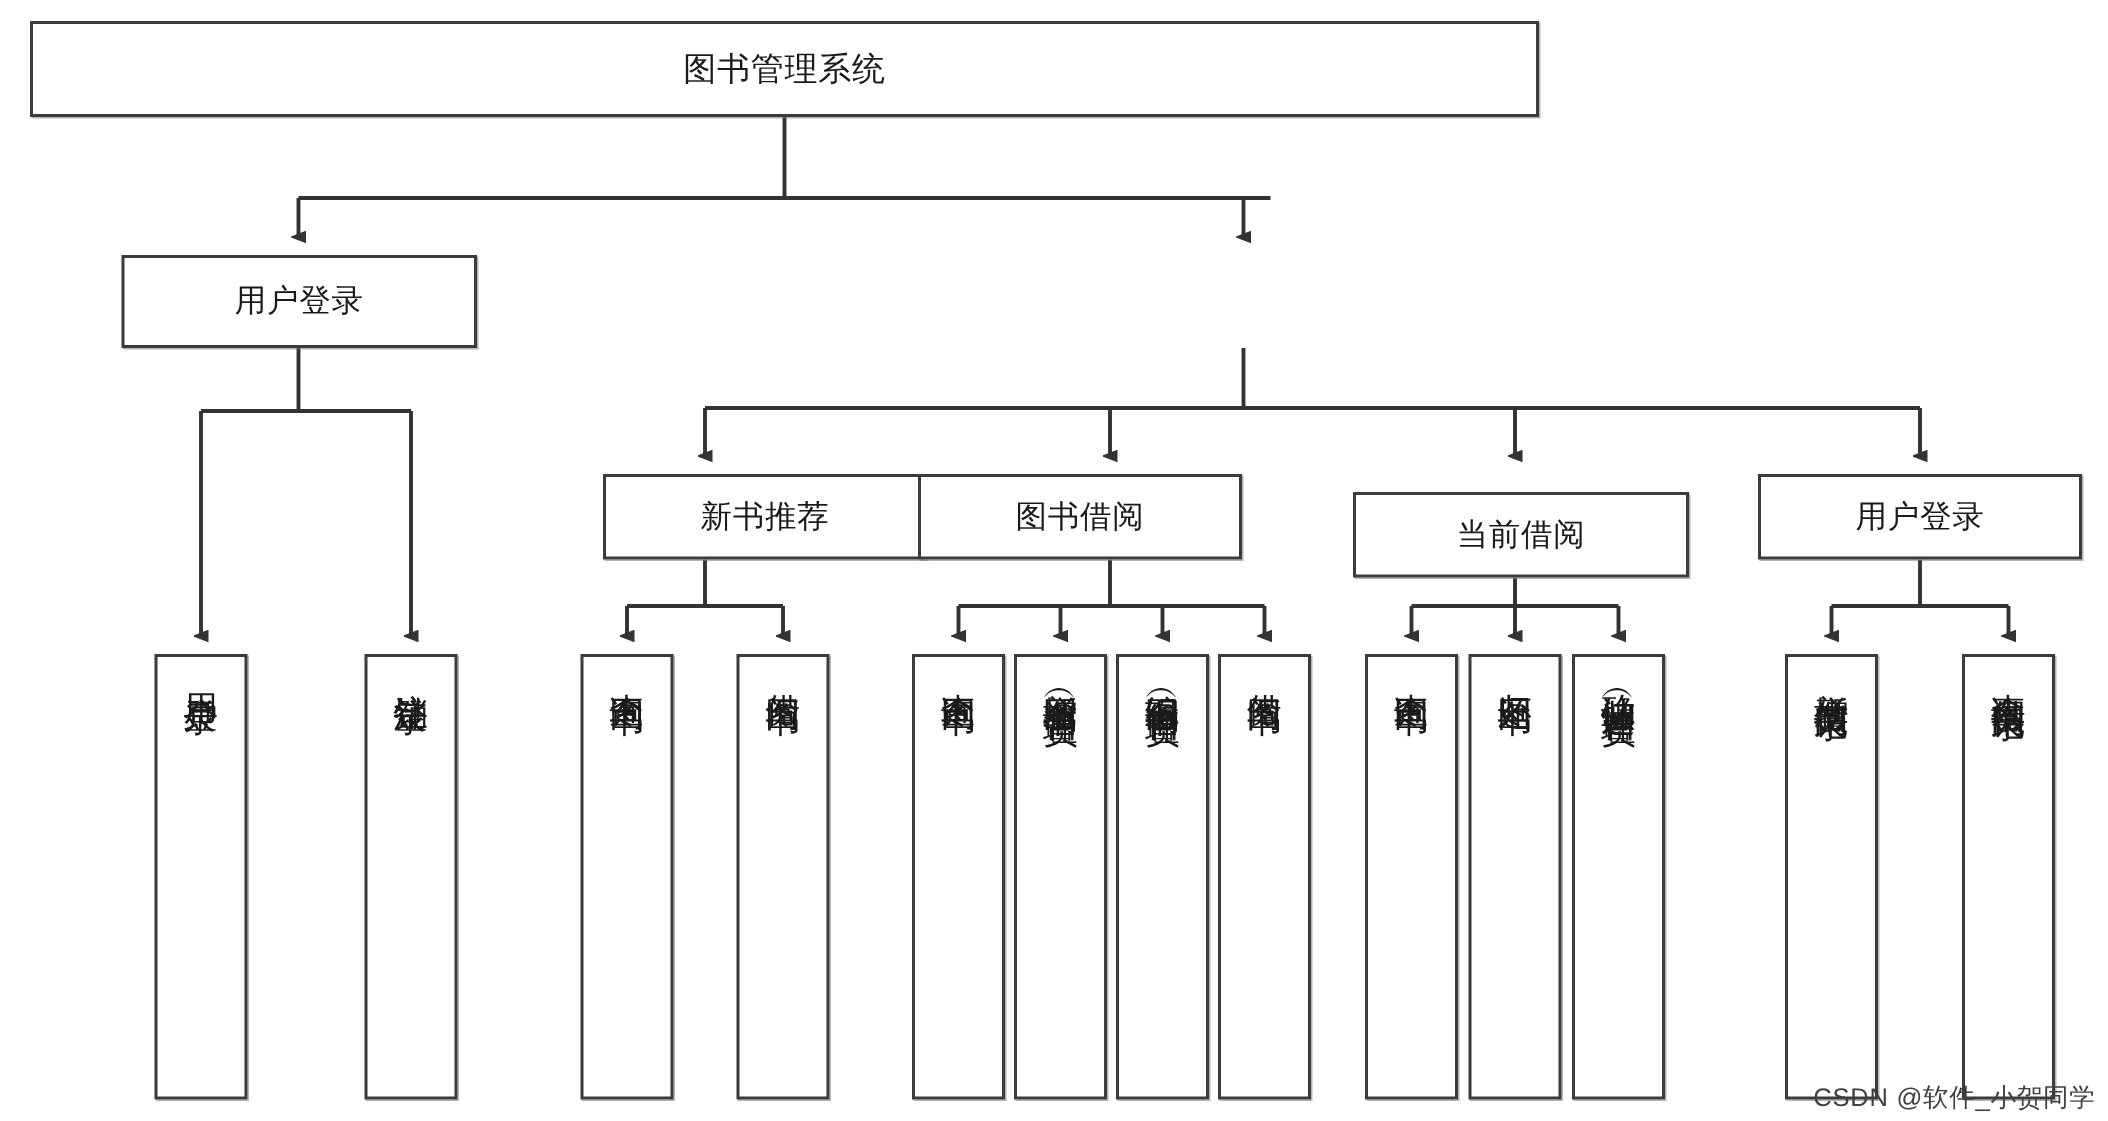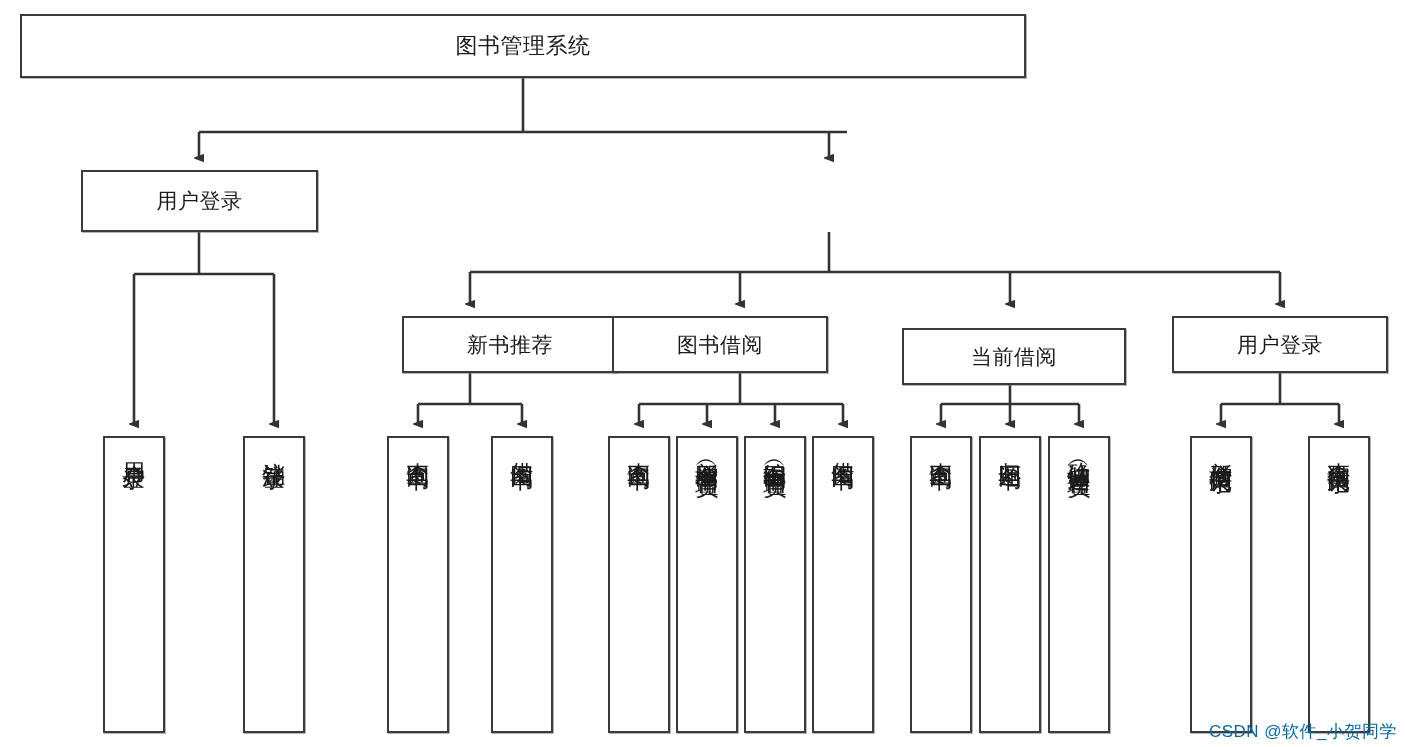--- a/index.html
+++ b/index.html
@@ -60,21 +60,21 @@
     font-size: 23px;
     line-height: 1.16;
     letter-spacing: 2px;
     max-height: 100%;
   }
   .watermark {
     position: absolute;
     right: 8px;
     bottom: 4px;
     font-size: 17px;
-    color: #0369a1;
+    color: #404040;
     white-space: nowrap;
     letter-spacing: 0.5px;
   }
 </style>
 </head>
 <body>
 
 <div id="canvas">
 
   <svg class="wires" viewBox="0 0 1405 747">

